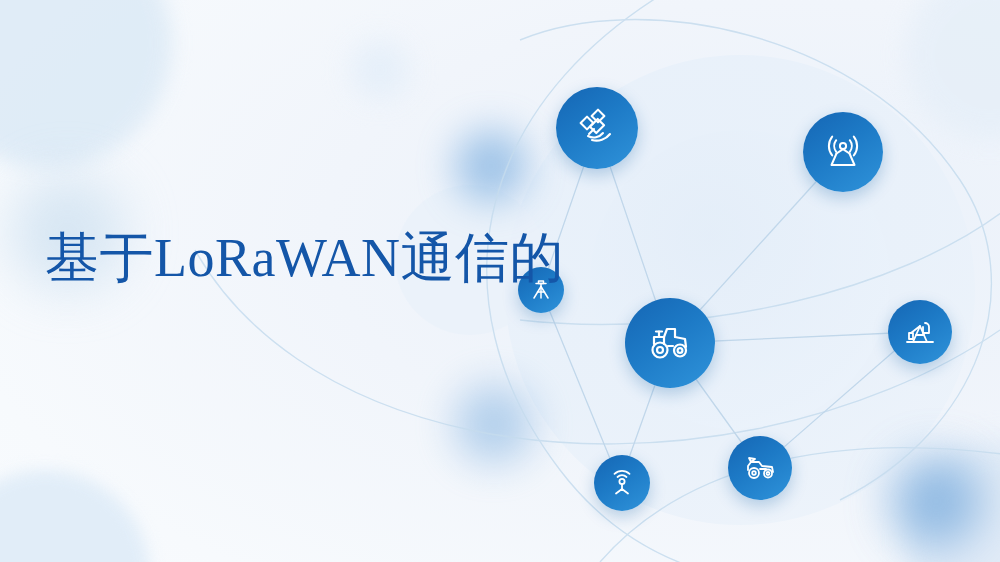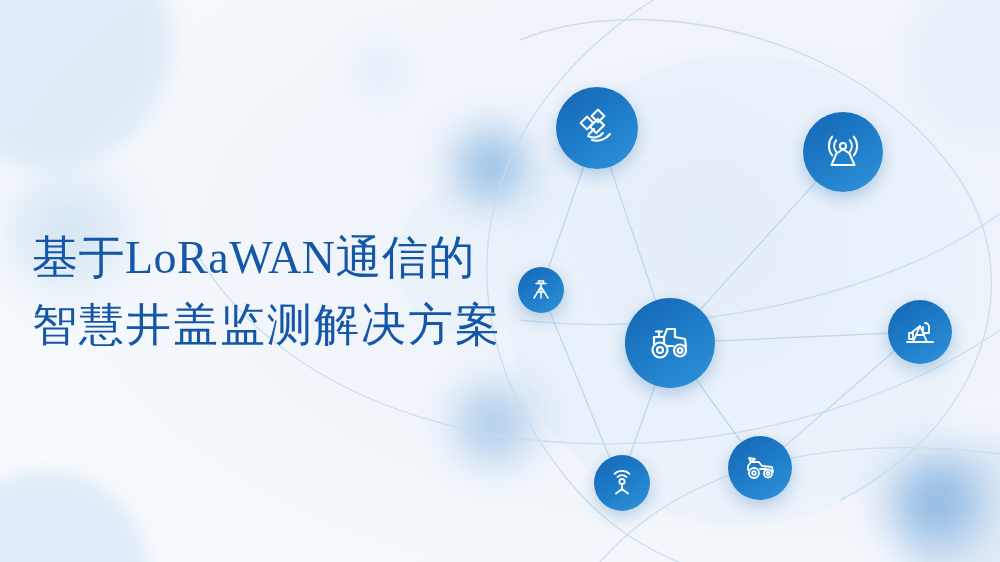--- a/index.html
+++ b/index.html
@@ -62,21 +62,21 @@
 
   
   #title-block{position:absolute;left:32px;top:228px;width:560px;}
   .title-line{
     color:#1456a8;
     letter-spacing:.5px;
     white-space:nowrap;
   }
   .title-line-1{
     font-family:"Liberation Serif", serif;
-    font-size:46px;line-height:60px;font-weight:400;
+    font-size:54px;line-height:60px;font-weight:400;margin-left:13px;
   }
   .title-line-2{
     font-family:"Liberation Sans", sans-serif;
     font-size:45px;line-height:74px;font-weight:400;
     letter-spacing:2px;
   }
 </style>
 </head>
 <body>
 
@@ -222,16 +222,15 @@
           <path d="M7,21 L7,17 L10,13 L18,13 L21,17 L31,18 L32,23"></path>
           <path d="M10,13 L8,9 L14,10 Z"></path>
           <path d="M19,20 L25,20"></path>
         </g>
       </svg>
     </span>
   </div>
 
   <div id="title-block">
     <div class="title-line title-line-1">基于LoRaWAN通信的</div>
-    <div class="title-line title-line-2">智慧井盖监测解决方案</div>
   </div>
 
 </div>
 
 </body></html>

